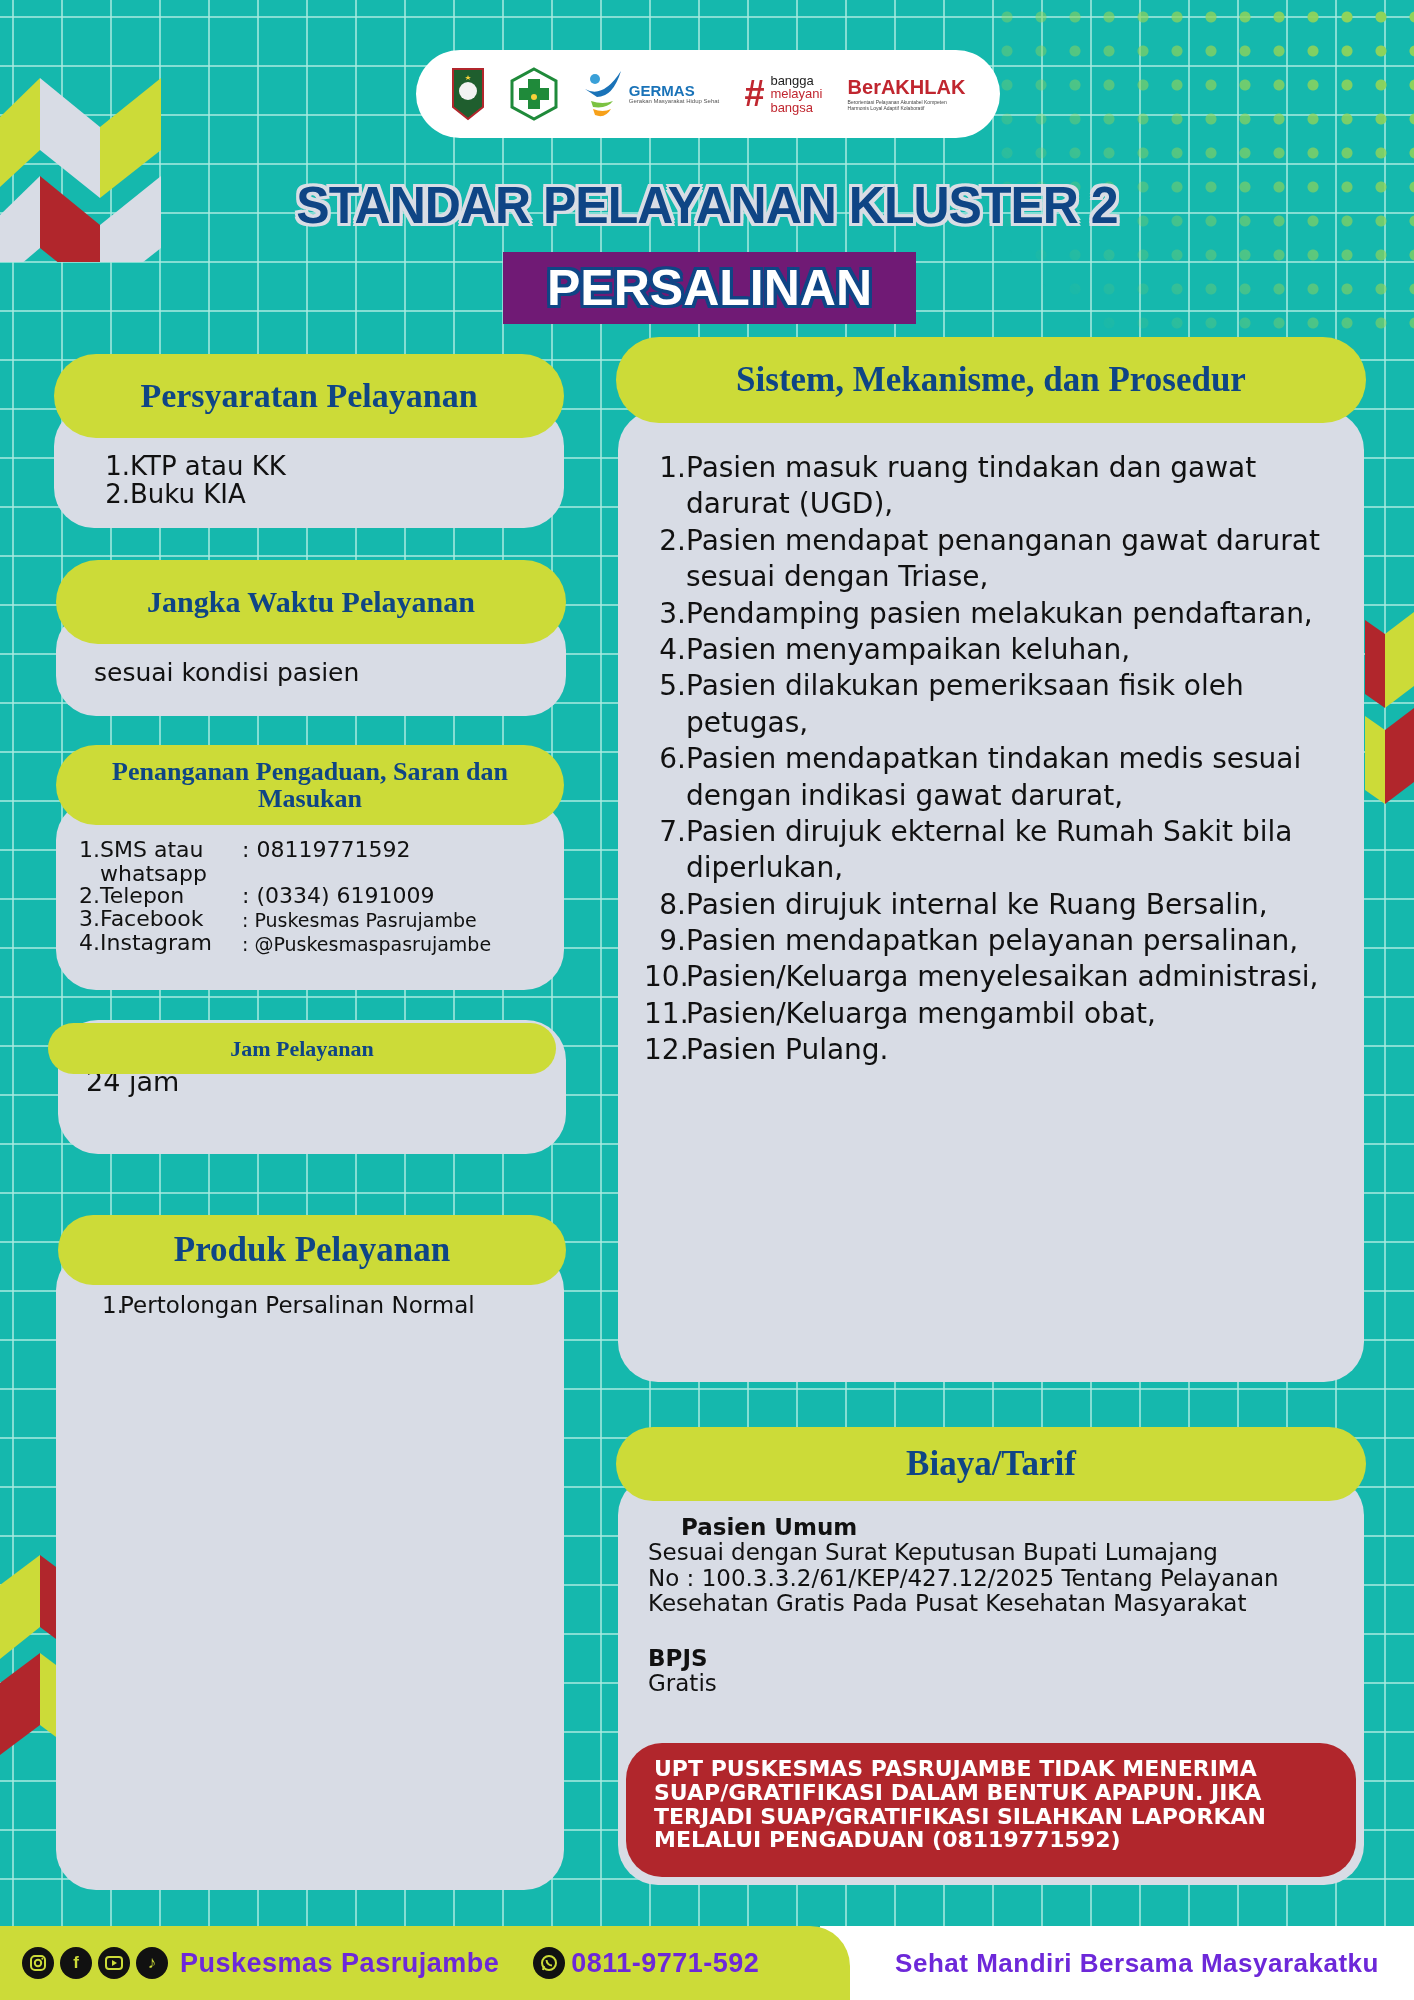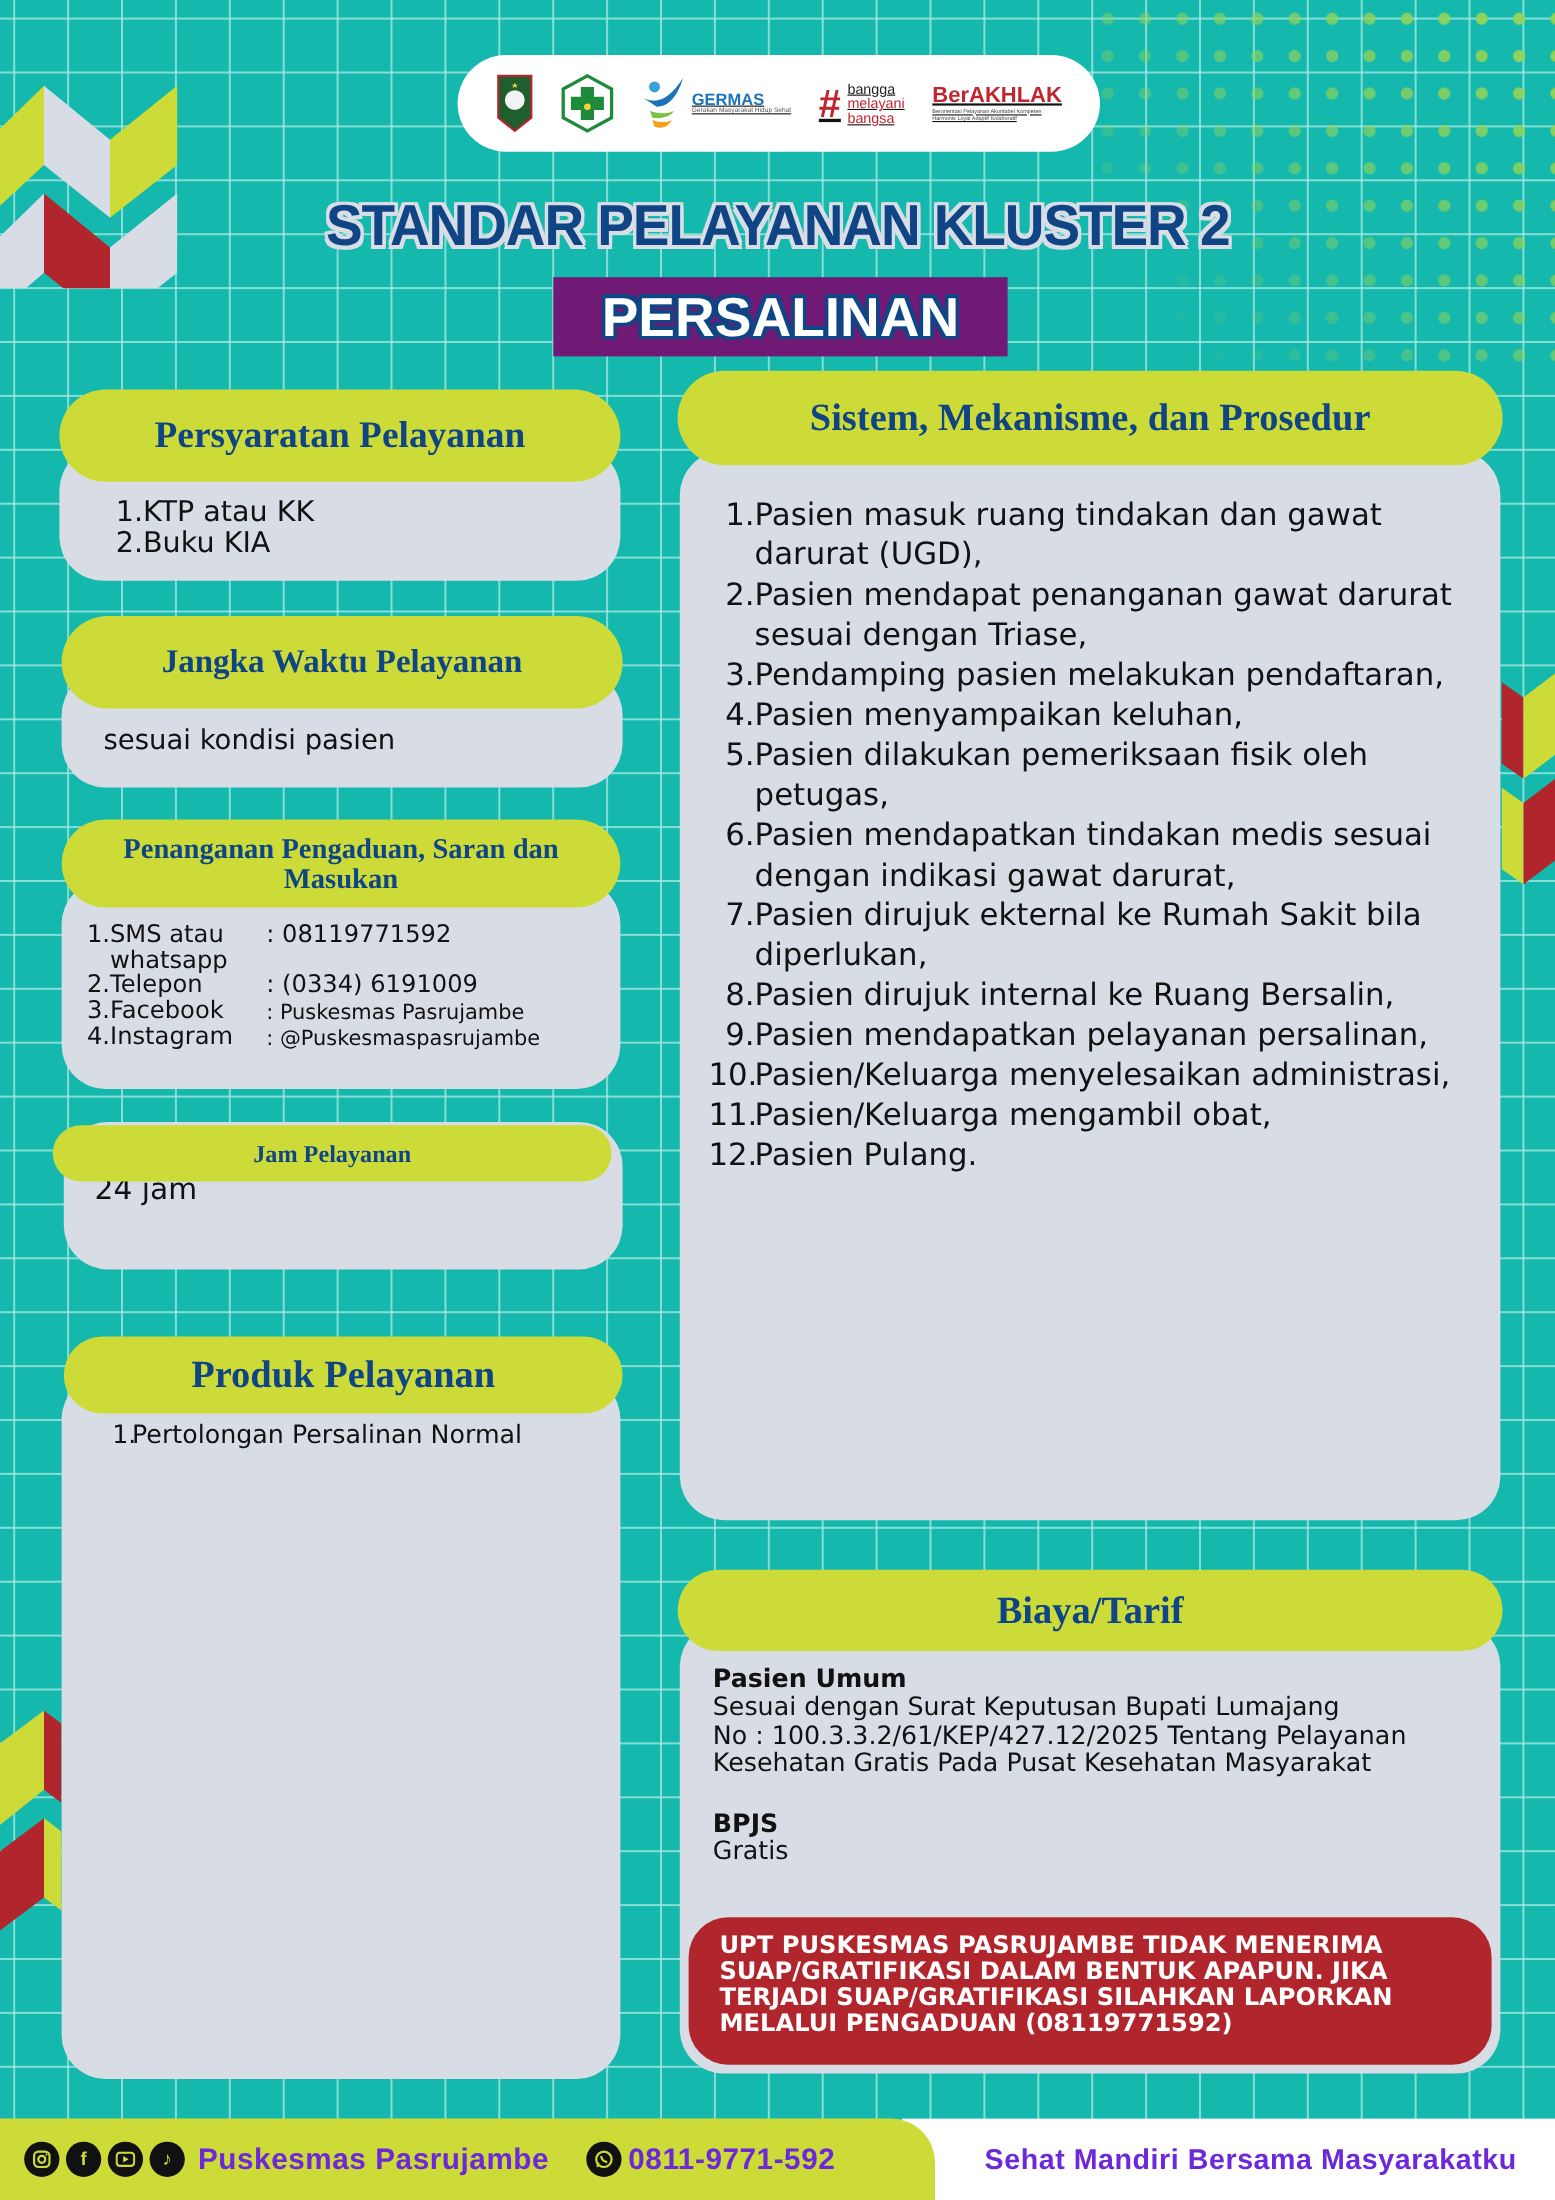--- a/index.html
+++ b/index.html
@@ -24,21 +24,21 @@
     -webkit-mask-image: linear-gradient(225deg, #000 10%, rgba(0,0,0,0.6) 45%, transparent 85%);
     mask-image: linear-gradient(225deg, #000 10%, rgba(0,0,0,0.6) 45%, transparent 85%);
   }
 
   
   .logo-bar {
     position: absolute; left: 416px; top: 50px; width: 584px; height: 88px;
     background: #ffffff; border-radius: 44px;
     display: flex; align-items: center; justify-content: space-around; padding: 0 22px;
   }
-  .logo { display: flex; align-items: center; gap: 6px; text-decoration: underline; }
+  .logo { display: flex; align-items: center; gap: 6px; }
   .germas-text { font-family: "Liberation Sans", sans-serif; font-weight: 700; color: #1a73b8; font-size: 15px; line-height: 1; }
   .germas-sub { font-family: "Liberation Sans", sans-serif; font-size: 6px; color: #555; line-height: 1.2; }
   .bangga { font-family: "Liberation Sans", sans-serif; font-size: 13px; line-height: 1.05; color: #222; }
   .bangga .red { color: #c0262f; }
   .hash { color: #c0262f; font-size: 36px; font-weight: 900; font-family: "Liberation Sans", sans-serif; line-height: 1; }
   .berakhlak { font-family: "Liberation Sans", sans-serif; font-weight: 700; font-size: 20px; color: #c0262f; line-height: 1; }
   .berakhlak-sub { font-family: "Liberation Sans", sans-serif; font-size: 5px; color: #444; line-height: 1.3; }
 
   
   .title {
@@ -275,21 +275,21 @@
     <li>
         <span class="num" style="width:42px">12.</span>
         <span class="txt">Pasien Pulang.</span>
       </li>
   </ol>
 </div>
 <div class="card-head" style="left:616px;top:337px;width:750px;height:86px;font-size:35px;">Sistem, Mekanisme, dan Prosedur</div>
 
 <div class="card-body" style="left:618px;top:1475px;width:746px;height:410px;">
   <div style="position:absolute;left:30px;top:40px;width:700px;font-family:'DejaVu Sans',sans-serif;color:#111;font-size:23px;line-height:1.1;">
-    <div style="font-weight:700;">Pasien Umum</div>
+    <div style="font-weight:700;margin-left:33px;">Pasien Umum</div>
     <div>
       <span>Sesuai dengan </span><span style="font-weight:400;">Surat Keputusan Bupati Lumajang</span>
       <span style="display:block;">No : 100.3.3.2/61/KEP/427.12/2025 Tentang Pelayanan Kesehatan Gratis Pada Pusat Kesehatan Masyarakat</span>
     </div>
     <div style="font-weight:700;margin-top:30px;">BPJS</div>
     <div>Gratis</div>
   </div>
   <div style="position:absolute;left:8px;top:268px;width:730px;height:134px;background:#b1262c;border-radius:36px;padding:14px 28px;">
     <div style="font-family:'DejaVu Sans',sans-serif;font-weight:700;font-size:22px;color:#fff;line-height:1.08;">UPT PUSKESMAS PASRUJAMBE TIDAK MENERIMA SUAP/GRATIFIKASI DALAM BENTUK APAPUN. JIKA TERJADI SUAP/GRATIFIKASI SILAHKAN LAPORKAN MELALUI PENGADUAN (08119771592)</div>
   </div>

